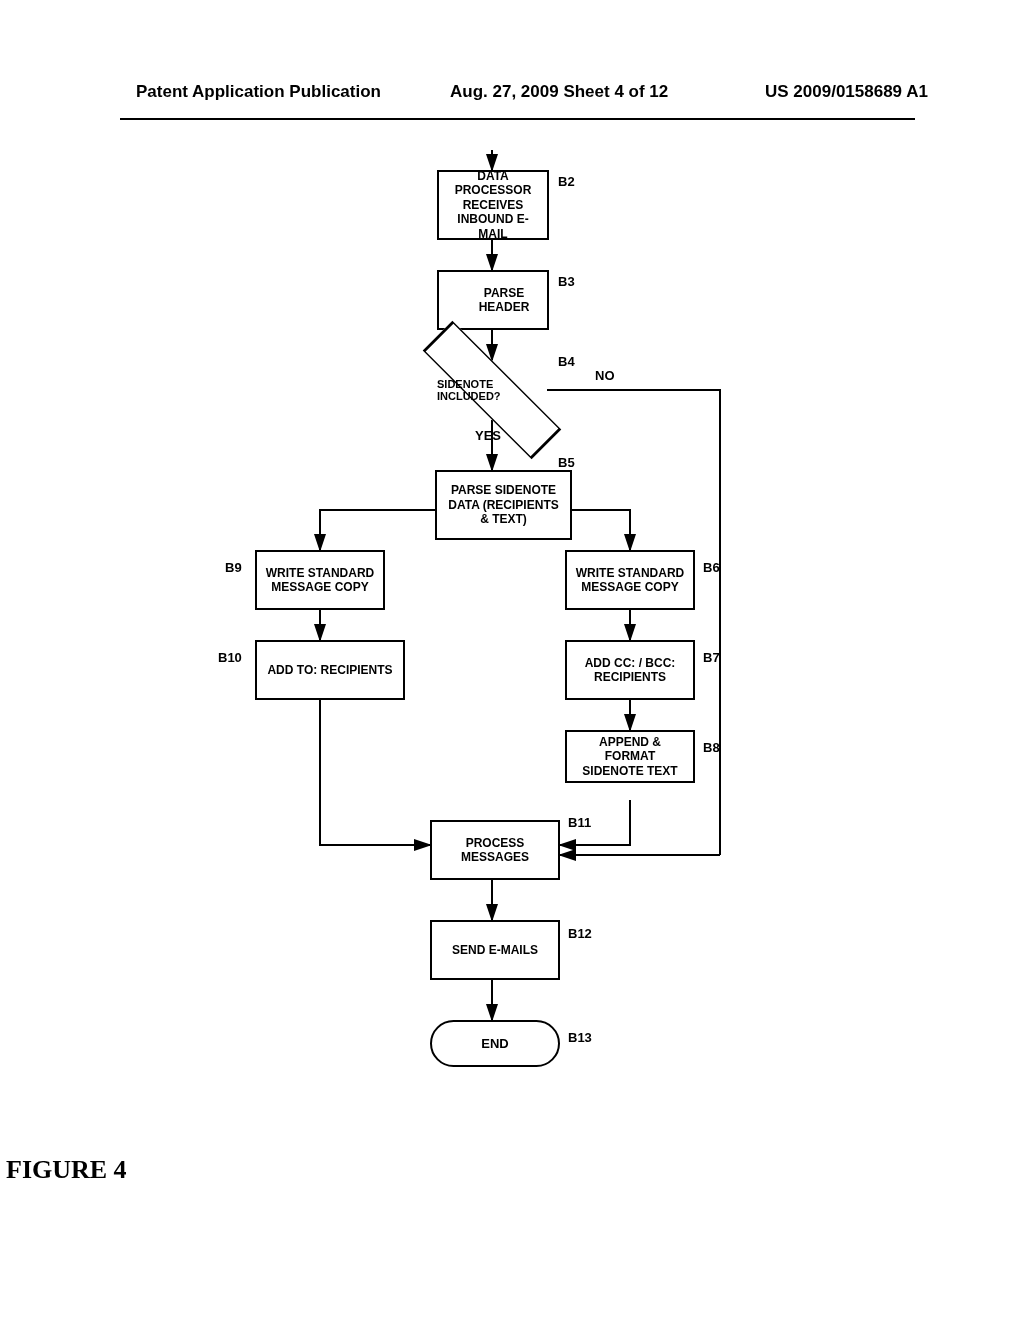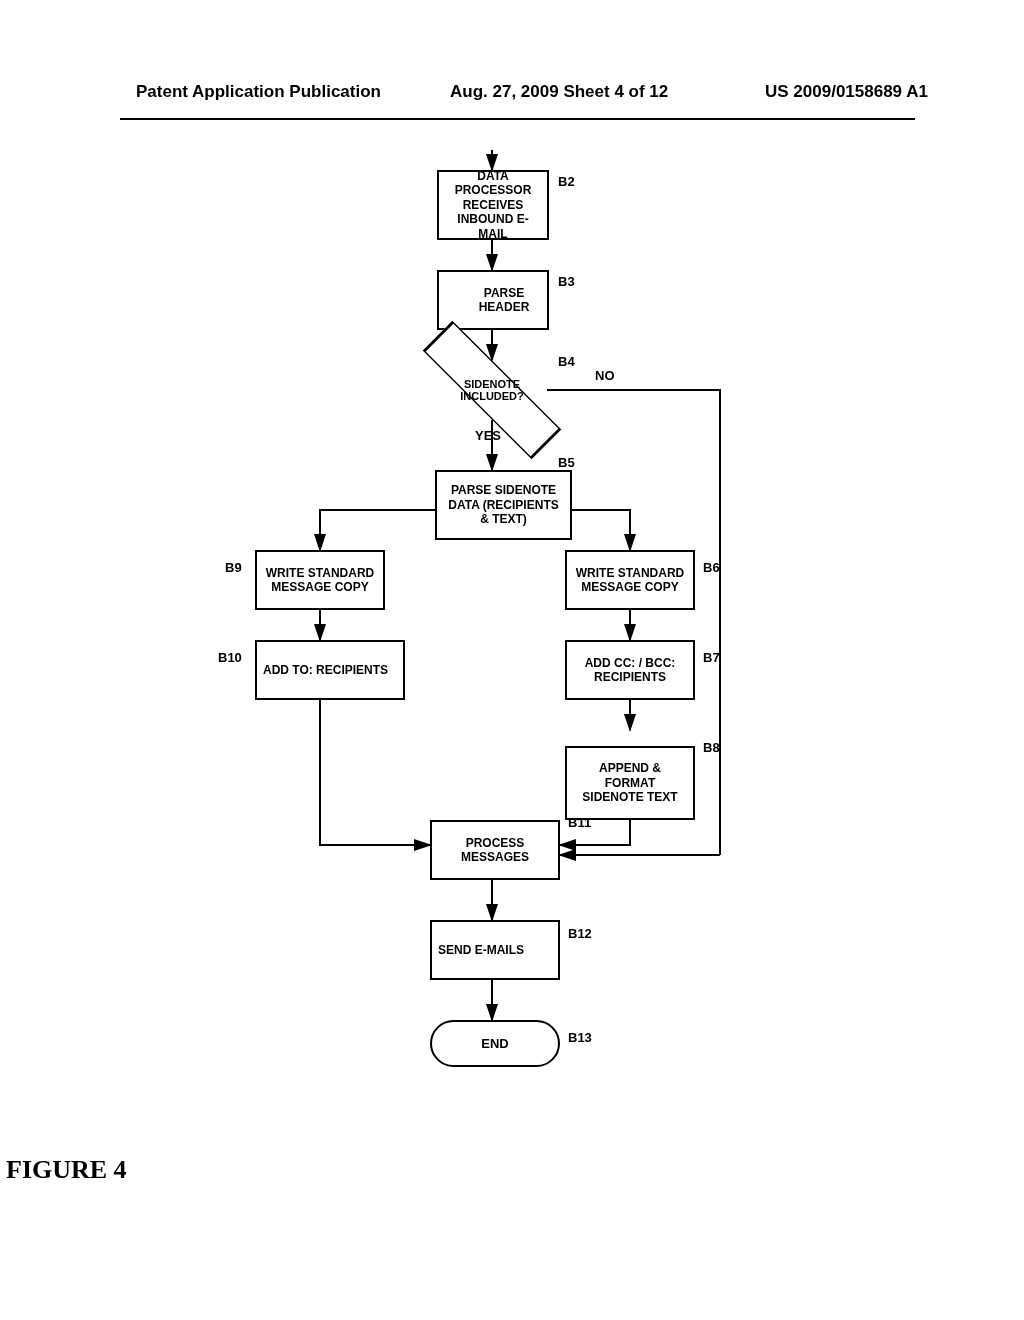--- a/index.html
+++ b/index.html
@@ -42,20 +42,21 @@
   .box {
     position: absolute;
     border: 2px solid #000;
     background: #fff;
     text-align: center;
     font-size: 12px;
     font-weight: bold;
     line-height: 1.2;
     display: flex;
     align-items: center;
+    justify-content: center;
     padding: 4px 6px;
     box-sizing: border-box;
   }
   .terminator {
     position: absolute;
     border: 2px solid #000;
     border-radius: 28px;
     text-align: center;
     font-size: 13px;
     font-weight: bold;
@@ -76,21 +77,20 @@
     transform: rotate(45deg) scaleX(1.4) scaleY(0.7);
     border: 2px solid #000;
     background: #fff;
   }
   .diamond .dtext {
     position: absolute;
     top: 0; left: 0; right: 0; bottom: 0;
     display: flex;
     align-items: center;
     justify-content: center;
-    text-align: center;
     font-size: 11px;
     font-weight: bold;
     line-height: 1.1;
     z-index: 2;
   }
   .label {
     position: absolute;
     font-size: 13px;
     font-weight: bold;
   }
@@ -190,21 +190,21 @@
   <div class="box" style="left:565px; top:400px; width:130px; height:60px;">
     <span>WRITE STANDARD MESSAGE COPY</span>
   </div>
   <span class="label" style="left:703px; top:410px;">B6</span>
 
   <div class="box" style="left:565px; top:490px; width:130px; height:60px;">
     <span>ADD CC: / BCC: RECIPIENTS</span>
   </div>
   <span class="label" style="left:703px; top:500px;">B7</span>
 
-  <div class="box" style="left:565px; top:596px; width:130px; height:74px;">
+  <div class="box" style="left:565px; top:580px; width:130px; height:53px;">
     <span>APPEND &amp; FORMAT SIDENOTE TEXT</span>
   </div>
   <span class="label" style="left:703px; top:590px;">B8</span>
 
   <div class="box" style="left:430px; top:670px; width:130px; height:60px;">
     <span>PROCESS MESSAGES</span>
   </div>
   <span class="label" style="left:568px; top:665px;">B11</span>
 
   <div class="box" style="left:430px; top:770px; width:130px; height:60px;">

